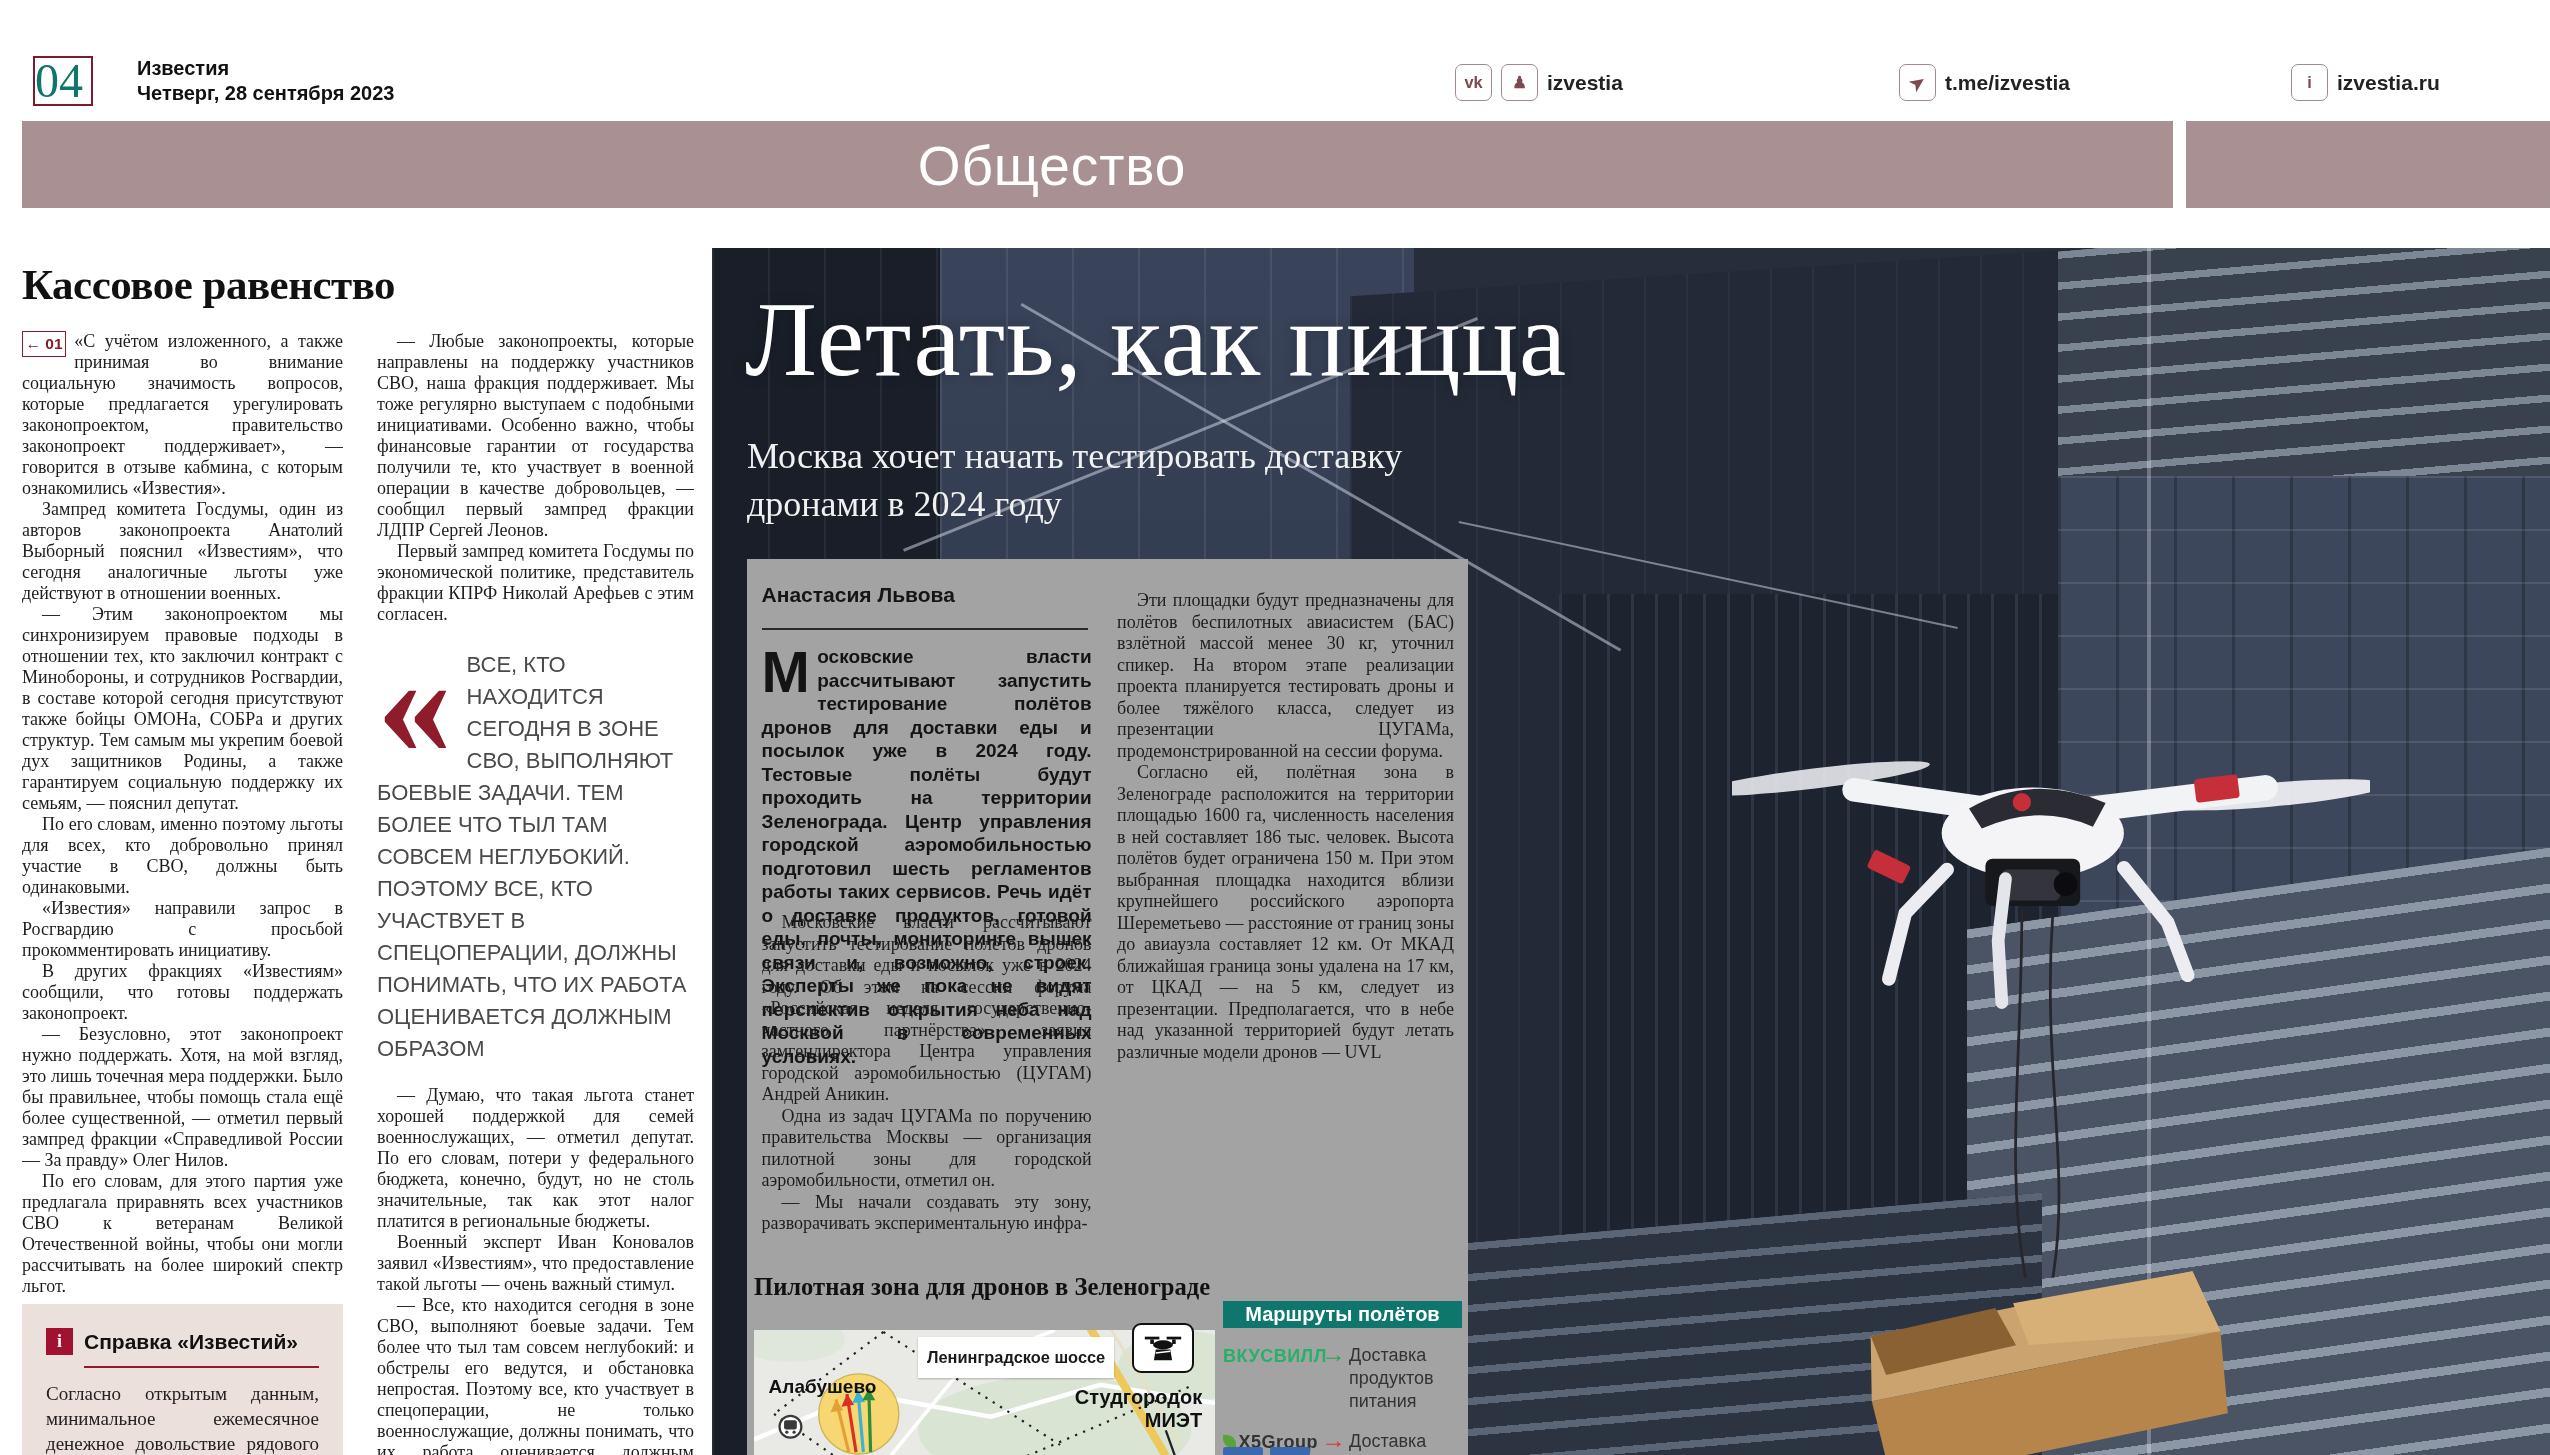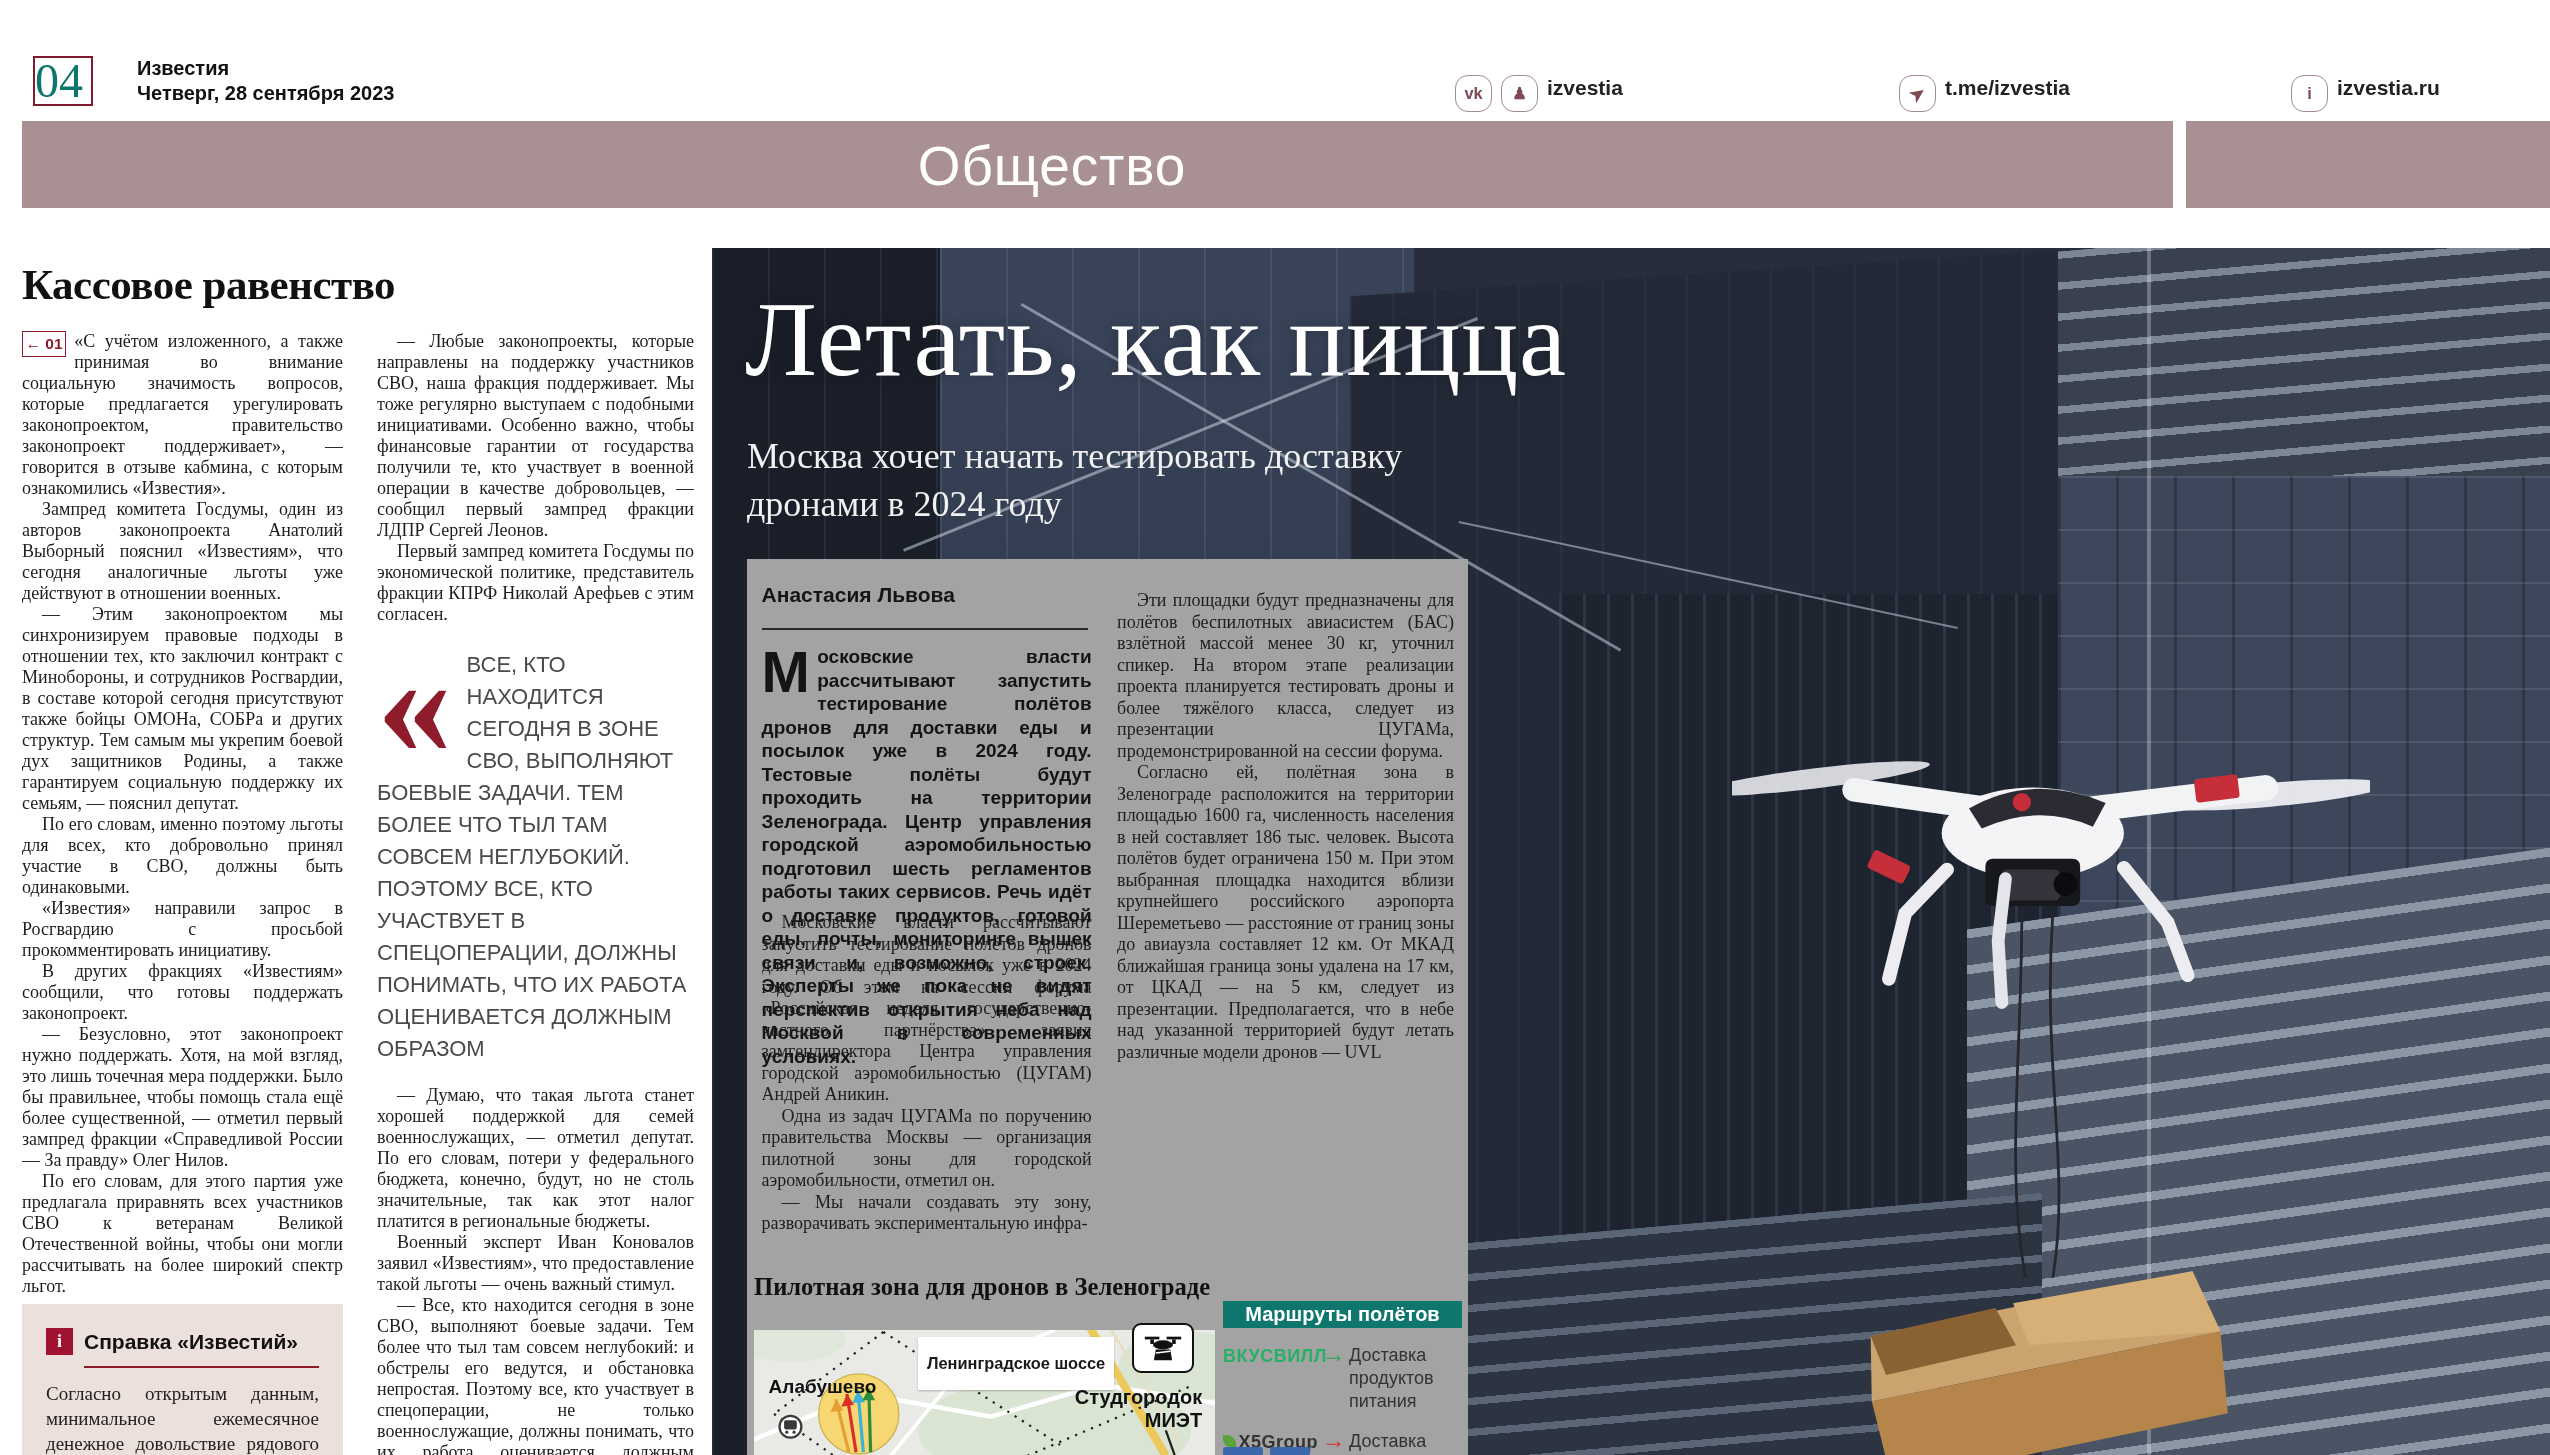--- a/index.html
+++ b/index.html
@@ -7,22 +7,22 @@
         font-family:"Liberation Serif","DejaVu Serif",serif;color:#1a1a1a;}
   .sans{font-family:"Liberation Sans","DejaVu Sans",sans-serif;}
 
   
   .pagenum{position:absolute;left:33px;top:56px;width:56px;height:46px;border:2.7px solid #7e1a2f;
            color:#0f766e;font-size:48px;text-align:left;line-height:46px;}
   .paper{position:absolute;left:137px;top:56px;font-family:"Liberation Sans",sans-serif;
          font-weight:bold;font-size:20px;line-height:24.6px;color:#111;}
   .hdr-social{position:absolute;top:64px;font-family:"Liberation Sans",sans-serif;
               font-weight:bold;font-size:21px;color:#222;display:flex;align-items:center;gap:9px;}
-  .icon-box{width:35px;height:35px;border:1.8px solid #a08a8c;border-radius:13px;display:inline-flex;
-            align-items:center;justify-content:center;color:#7e4a52;font-weight:bold;font-size:16.4px;margin-top:11px;}
+  .icon-box{width:35px;height:35px;border:1.8px solid #a08a8c;border-radius:7px;display:inline-flex;
+            align-items:center;justify-content:center;color:#7e4a52;font-weight:bold;font-size:16.4px;}
   .icon-box.plane span{display:inline-block;transform:rotate(-35deg);font-size:18px;}
 
   
   .band{position:absolute;left:22px;top:121px;width:2528px;height:87px;background:#a89093;}
   .band-title{position:absolute;left:0;top:12.8px;width:2060px;text-align:center;color:#fff;
               font-family:"Liberation Sans",sans-serif;font-weight:300;font-size:55px;letter-spacing:0.9px;}
   .band-gutter{position:absolute;left:2151px;top:0;width:12.8px;height:87px;background:#fff;}
 
   
   .l-headline{position:absolute;left:22px;top:260px;font-weight:bold;font-size:43px;letter-spacing:-0.5px;color:#111;}
@@ -89,21 +89,21 @@
   .m-col{position:absolute;font-size:18px;line-height:21.5px;text-align:justify;hyphens:auto;color:#1d1d1d;}
   .m-col p,.m-col .para{margin:0;text-indent:20px;}
   .m-col p.noindent{text-indent:0;}
   #m-col1{left:14.6px;top:353px;width:330px;height:337px;overflow:hidden;}
   #m-col2{left:370px;top:31px;width:337px;height:665px;overflow:hidden;}
 
   
   .map-title{position:absolute;left:754px;top:1273px;font-weight:bold;font-size:24.6px;color:#111;}
   .map{position:absolute;left:754px;top:1330px;width:461px;height:126px;background:#e9eae6;overflow:hidden;}
   .map-label{position:absolute;font-family:"Liberation Sans",sans-serif;font-weight:bold;color:#111;}
-  .hwy-box{position:absolute;left:164px;top:7.3px;background:#fff;padding:17px 9px;font-weight:bold;
+  .hwy-box{position:absolute;left:164px;top:7.3px;background:#fff;padding:11px 9px;font-weight:bold;
            font-size:16.4px;font-family:"Liberation Sans",sans-serif;box-shadow:0 0.9px 1.8px rgba(0,0,0,.25);}
   .drone-icon-box{position:absolute;left:1132px;top:1323px;width:58px;height:46px;background:#fff;
                   border:2.7px solid #111;border-radius:9px;display:flex;align-items:center;justify-content:center;}
   .legend{position:absolute;left:1223px;top:1301px;width:239px;}
   .legend-head{height:27px;background:#0f766e;color:#fff;text-align:center;line-height:27px;
                font-family:"Liberation Sans",sans-serif;font-weight:bold;font-size:20px;}
   .legend-row{display:flex;align-items:flex-start;margin-top:16.4px;font-family:"Liberation Sans",sans-serif;}
   .brand{font-weight:bold;font-size:18px;letter-spacing:0.5px;width:95px;padding-top:1.8px;}
   .l-arrow{font-size:24px;font-weight:bold;line-height:20px;width:31px;text-align:center;}
   .l-text{font-size:18px;line-height:23px;color:#333;width:107px;}

